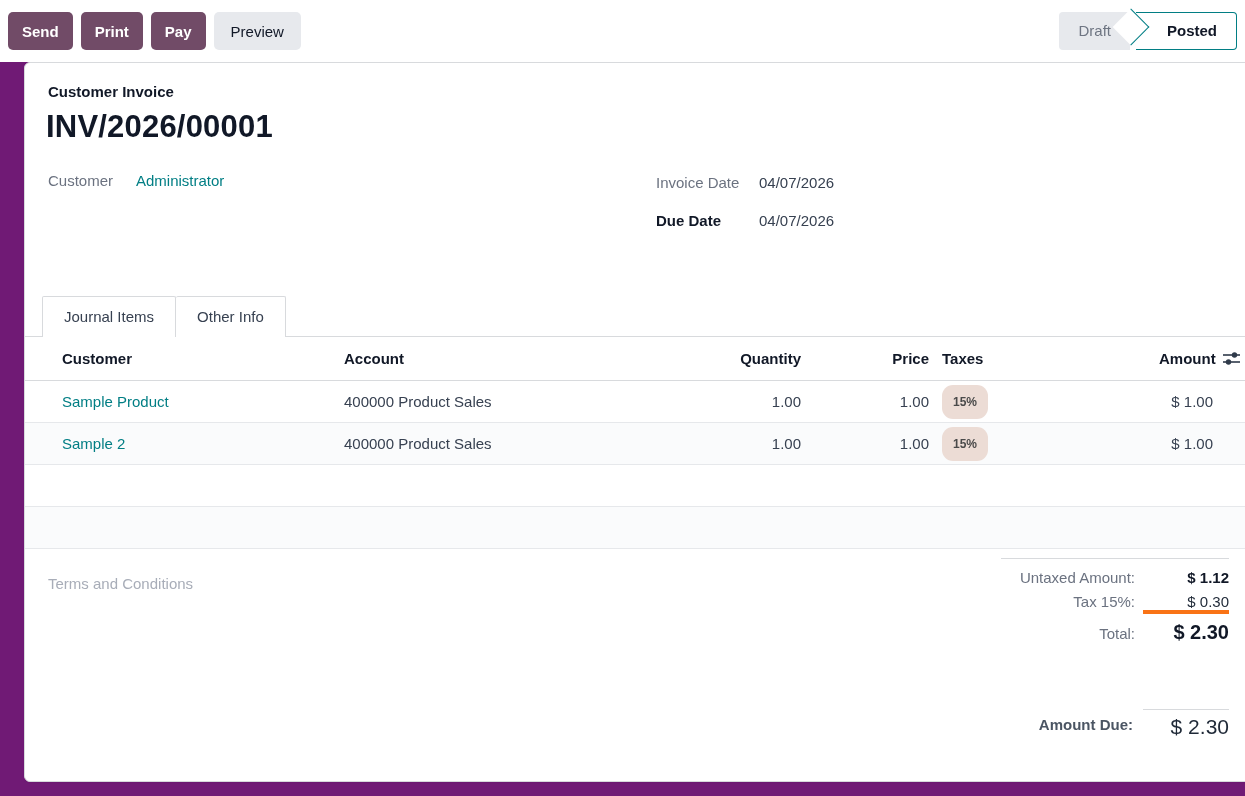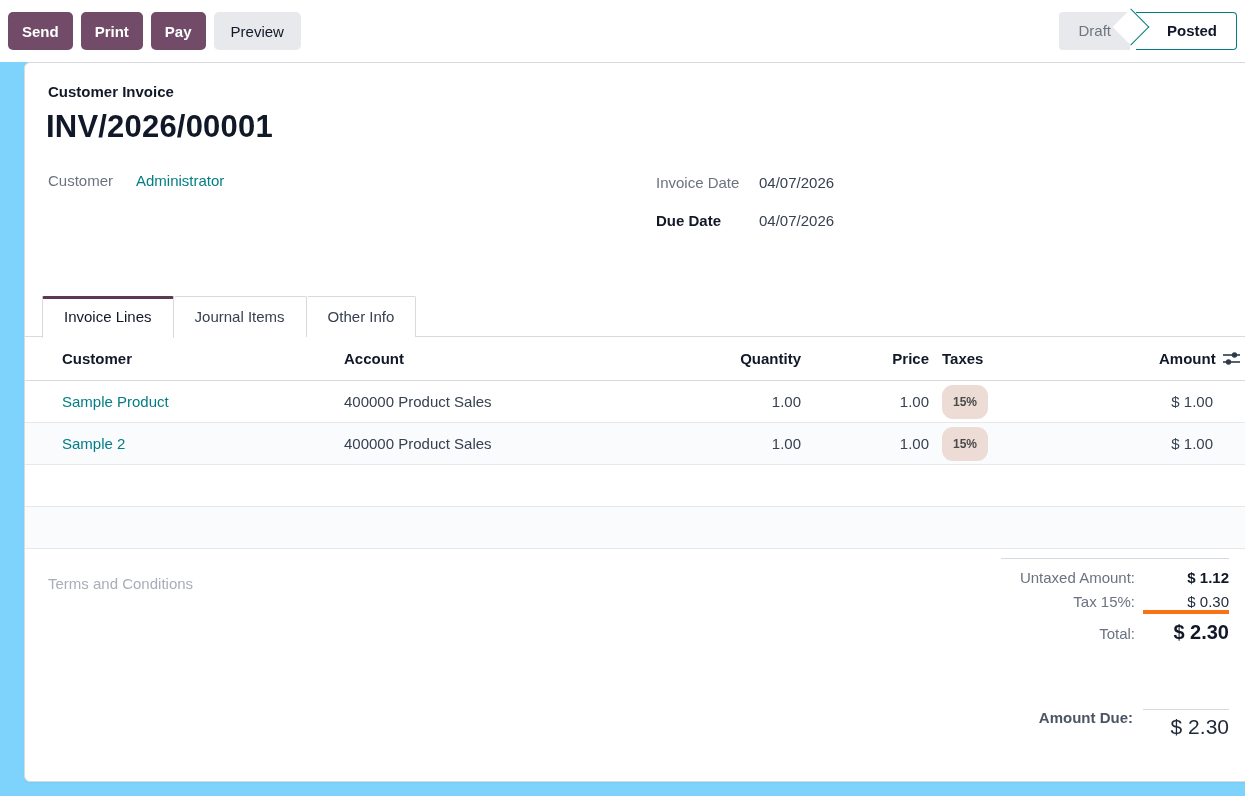--- a/index.html
+++ b/index.html
@@ -1,21 +1,21 @@
 <!DOCTYPE html>
 <html><head>
 <meta charset="utf-8">
 <style>
   * { margin:0; padding:0; box-sizing:border-box; }
   html,body { background:#eef0f4; }
   body { font-family:"Liberation Sans", sans-serif; color:#374151; }
 
   .page {
     position:relative; width:1245px; height:796px;
-    background:#7dd3fc; overflow:hidden;
+    background:#701a75; overflow:hidden;
   }
 
   
   .toolbar {
     position:absolute; top:0; left:0; right:0; height:62px;
     background:#ffffff; display:flex; align-items:center;
     padding:0 8px; gap:8px;
   }
   .btn {
     height:38px; border:none; border-radius:5px; cursor:pointer;
@@ -123,21 +123,21 @@
     position:absolute; right:23px; top:495px; width:228px;
     border-top:1px solid #d8dadd; padding-top:10px; font-size:15px;
   }
   .totals .trow2 { display:flex; align-items:baseline; justify-content:flex-end; margin-bottom:7px; }
   .totals .tlabel { color:#6b7280; text-align:right; }
   .totals .tvalue { width:86px; text-align:right; color:#1f2937; margin-left:8px; }
   .totals .tvalue.bold { font-weight:bold; color:#111827; }
   .totals .tax-underline { border-bottom:4px solid #f97316; }
   .totals .grand { font-size:20px; font-weight:bold; color:#111827; }
 
-  .amount-due { position:absolute; right:23px; top:646px; display:flex; }
+  .amount-due { position:absolute; right:23px; top:646px; display:flex; align-items:center; }
   .amount-due .adlabel { font-size:15px; font-weight:bold; color:#4b5563; }
   .amount-due .advalue {
     width:86px; margin-left:10px; text-align:right; font-size:21px; color:#1f2937;
     border-top:1px solid #d8dadd; padding-top:5px;
   }
 </style>
 </head>
 <body>
 
 <div class="page">
@@ -174,21 +174,20 @@
         <span class="flabel">Invoice Date</span>
         <span class="fvalue">04/07/2026</span>
       </div>
       <div class="frow">
         <span class="flabel bold">Due Date</span>
         <span class="fvalue">04/07/2026</span>
       </div>
     </div>
 
     <div class="tabs">
-      <div class="tab active">Invoice Lines</div>
       <div class="tab">Journal Items</div>
       <div class="tab">Other Info</div>
     </div>
 
     <div class="ltable">
       <div class="trow thead">
         <div class="cell-product">Customer</div>
         <div class="cell-account">Account</div>
         <div class="cell-qty">Quantity</div>
         <div class="cell-price">Price</div>

